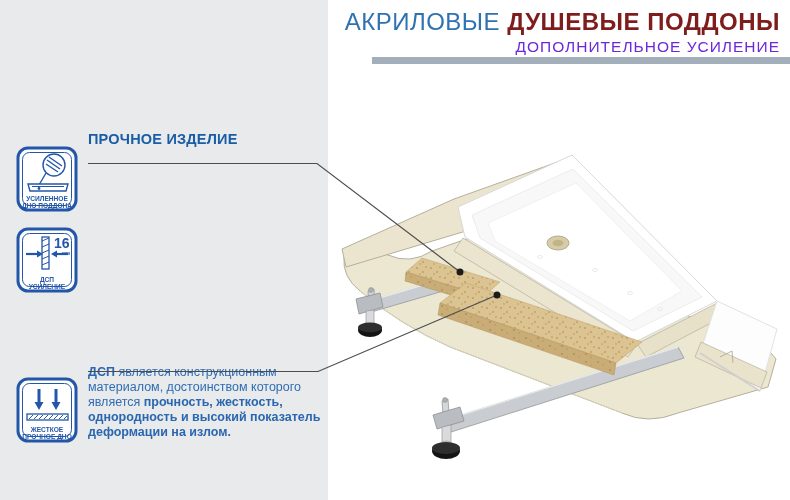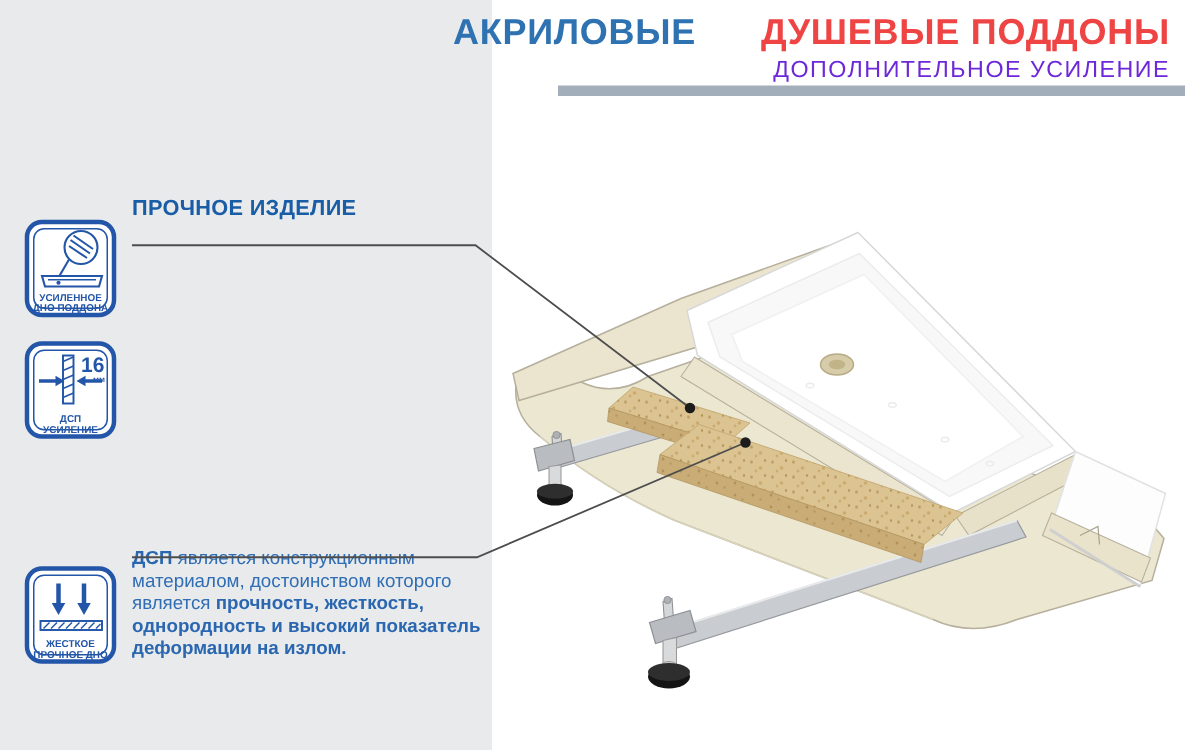--- a/index.html
+++ b/index.html
@@ -11,22 +11,22 @@
   }
   .left-panel{
     position:absolute;left:0;top:0;width:328px;height:500px;
     background:#e8eaeb;
   }
   
   .header{
     position:absolute;right:10px;top:8px;text-align:right;z-index:5;
   }
   .title{font-size:24px;letter-spacing:.5px;line-height:28px;white-space:nowrap;}
-  .title .t-reg{color:#2e72b2;font-weight:700;}
-  .title .t-bold{color:#ef4444;font-weight:700;margin-left:36px;}
+  .title .t-reg{color:#2e72b2;font-weight:400;}
+  .title .t-bold{color:#7f1d1d;font-weight:700;}
   .subtitle{
     font-size:15.5px;color:#6d28d9;letter-spacing:1px;margin-top:2px;
     font-weight:400;white-space:nowrap;
   }
   .header-bar{
     position:absolute;left:372px;right:0;top:57px;height:7px;
     background:#a2aeb9;z-index:4;
   }
   
   .section{position:absolute;left:88px;width:238px;z-index:6;}

